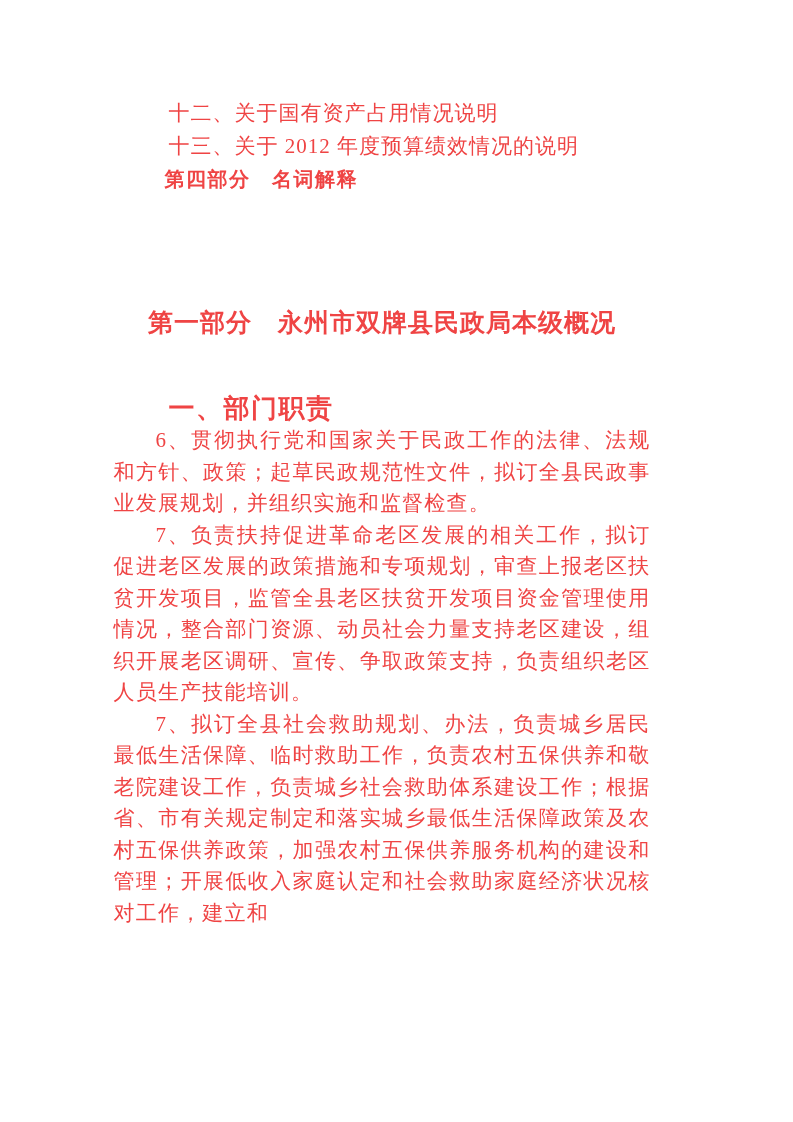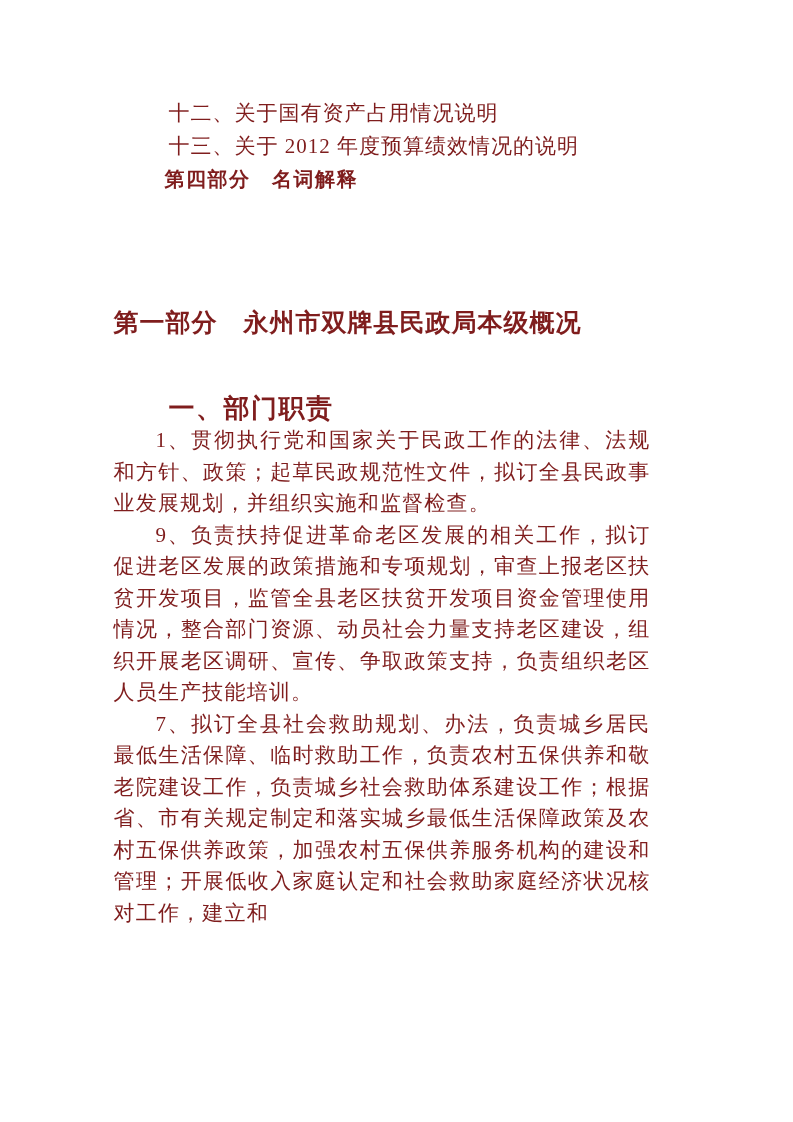--- a/index.html
+++ b/index.html
@@ -10,21 +10,21 @@
   .page {
     position: relative;
     width: 694px;
     height: 1122px;
     margin: 0 auto;
     background: #ffffff;
     box-sizing: border-box;
     padding: 97px 93px 0 64px;
     overflow: hidden;
     font-family: "Liberation Serif", "DejaVu Serif", serif;
-    color: #7f1d1d;
+    color: #ef4444;
   }
   
   .toc-line {
     font-size: 21px;
     line-height: 33px;
     padding-left: 55px;
     letter-spacing: 1px;
     white-space: nowrap;
   }
   .toc-part {
@@ -32,20 +32,21 @@
     font-size: 20px;
     padding-left: 51px;
     letter-spacing: 1.5px;
   }
   
   .section-title {
     margin: 108px 0 0 0;
     font-size: 25px;
     font-weight: bold;
     line-height: 38px;
+    text-align: center;
     letter-spacing: 1px;
   }
   
   .sub-heading {
     margin: 50px 0 0 0;
     font-size: 26px;
     font-weight: bold;
     line-height: 33px;
     padding-left: 55px;
     letter-spacing: 1.5px;
@@ -74,18 +75,18 @@
     <div class="toc-line">十二、关于国有资产占用情况说明</div>
     <div class="toc-line">十三、关于 2012 年度预算绩效情况的说明</div>
     <div class="toc-line toc-part">第四部分　名词解释</div>
   </div>
 
   <h1 class="section-title">第一部分　永州市双牌县民政局本级概况</h1>
 
   <h2 class="sub-heading">一、部门职责</h2>
 
   <div class="body-text">
-    <p>1、贯彻执行党和国家关于民政工作的法律、法规和方针、政策；起草民政规范性文件，拟订全县民政事业发展规划，并组织实施和监督检查。</p>
-    <p>9、负责扶持促进革命老区发展的相关工作，拟订促进老区发展的政策措施和专项规划，审查上报老区扶贫开发项目，监管全县老区扶贫开发项目资金管理使用情况，整合部门资源、动员社会力量支持老区建设，组织开展老区调研、宣传、争取政策支持，负责组织老区人员生产技能培训。</p>
+    <p>6、贯彻执行党和国家关于民政工作的法律、法规和方针、政策；起草民政规范性文件，拟订全县民政事业发展规划，并组织实施和监督检查。</p>
+    <p>7、负责扶持促进革命老区发展的相关工作，拟订促进老区发展的政策措施和专项规划，审查上报老区扶贫开发项目，监管全县老区扶贫开发项目资金管理使用情况，整合部门资源、动员社会力量支持老区建设，组织开展老区调研、宣传、争取政策支持，负责组织老区人员生产技能培训。</p>
     <p>7、拟订全县社会救助规划、办法，负责城乡居民最低生活保障、临时救助工作，负责农村五保供养和敬老院建设工作，负责城乡社会救助体系建设工作；根据省、市有关规定制定和落实城乡最低生活保障政策及农村五保供养政策，加强农村五保供养服务机构的建设和管理；开展低收入家庭认定和社会救助家庭经济状况核对工作，建立和</p>
   </div>
 
 </div>
 
 </body></html>

